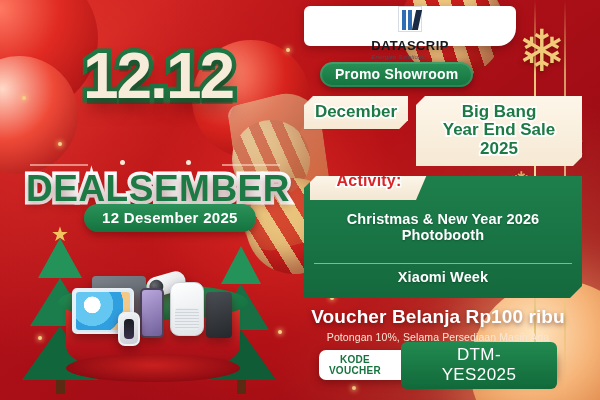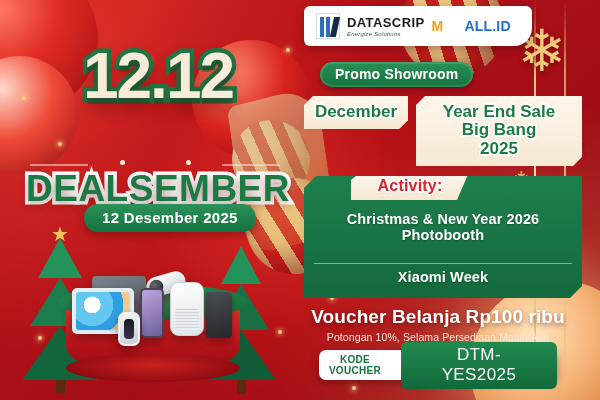--- a/index.html
+++ b/index.html
@@ -121,24 +121,25 @@
       background:linear-gradient(180deg,#1a1d22,#3a2f4a); }
   .cam{ left:146px; bottom:106px; width:40px; height:20px; border-radius:10px;
       background:linear-gradient(160deg,#ffffff,#d7dbdf); transform:rotate(-16deg); }
   .cam .lens{ position:absolute; left:3px; top:3px; width:14px; height:14px; border-radius:50%;
       background:radial-gradient(circle at 36% 34%,#6b7076,#15181b); }
 
   
   .right{ position:absolute; right:14px; top:0; width:286px; height:400px; }
 
   .logobar{
-    position:absolute; left:4px; top:6px; width:228px; height:40px;
+    position:absolute; left:4px; top:6px; width:212px; height:40px;
     background:#fff; border-radius:6px 6px 18px 6px;
     display:flex; align-items:center; gap:7px; padding:0 12px;
     box-shadow:0 3px 8px rgba(60,4,8,.35);
+    flex-direction:column;
   }
   .ds-mark{ width:24px; height:26px; background:#fff; position:relative; flex:0 0 auto;
      border:1px solid #d8dde3; }
   .ds-mark span{ position:absolute; top:3px; width:4px; height:20px; background:#2f6db5; }
   .ds-mark span:nth-child(1){ left:3px; } .ds-mark span:nth-child(2){ left:9px; }
   .ds-mark span:nth-child(3){ left:15px; background:#1b2a44; width:6px; transform:skewX(-12deg); }
   .ds-name{ font-size:13px; font-weight:bold; letter-spacing:.4px; color:#16181c; line-height:1; }
   .ds-tag{ font-size:6px; font-style:italic; color:#4a4f57; letter-spacing:.2px; margin-top:2px; }
   .mall{ font-size:14px; font-weight:bold; letter-spacing:.2px; line-height:1; }
   .mall .m{ color:#f59c1a; } .mall .rest{ color:#1f6fd0;padding-left:21px; }
@@ -167,21 +168,21 @@
   .activity{
     position:absolute; left:4px; top:176px; width:278px; height:122px;
     background:linear-gradient(180deg,#1e7f4c,#14693d);
     clip-path:polygon(12px 0,100% 0,100% calc(100% - 12px),calc(100% - 12px) 100%,0 100%,0 12px);
     box-shadow:0 4px 10px rgba(60,4,8,.45);
   }
   .act-badge{
     position:absolute; left:6px; top:-4px; width:118px; height:28px;
     background:linear-gradient(180deg,#fdf7ec,#f4e7d2);
     clip-path:polygon(10px 0,100% 0,calc(100% - 12px) 100%,0 100%,0 8px);
-    display:flex; align-items:center; justify-content:center;margin-left:41px;
+    display:flex; align-items:flex-start; justify-content:center;
   }
   .act-badge span{
     color:#d8252a; font-size:16px; font-weight:bold; letter-spacing:.2px;
     -webkit-text-stroke:3px #ffffff; paint-order:stroke fill;
   }
   .act-list{ position:absolute; left:10px; right:10px; top:30px; }
   .act-item{
     color:#fff; font-size:14.5px; font-weight:bold; text-align:center;
     line-height:1.12; padding:5px 2px 20px; letter-spacing:.1px;
     text-shadow:0 1px 2px rgba(0,0,0,.25);
@@ -306,22 +307,22 @@
     <div class="showroom">Promo Showroom</div>
 
     <div class="promoRow">
       <div class="pbox pbox1">
         <div class="t">
           <div>December</div>
         </div>
       </div>
       <div class="pbox pbox2">
         <div class="t">
+          <div>Big Bang</div>
           <div>Year End Sale</div>
-          <div>Big Bang</div>
           <div>2025</div>
         </div>
       </div>
     </div>
 
     <div class="activity">
       <div class="act-badge">
         <span>Activity:</span>
       </div>
       <div class="act-list">

